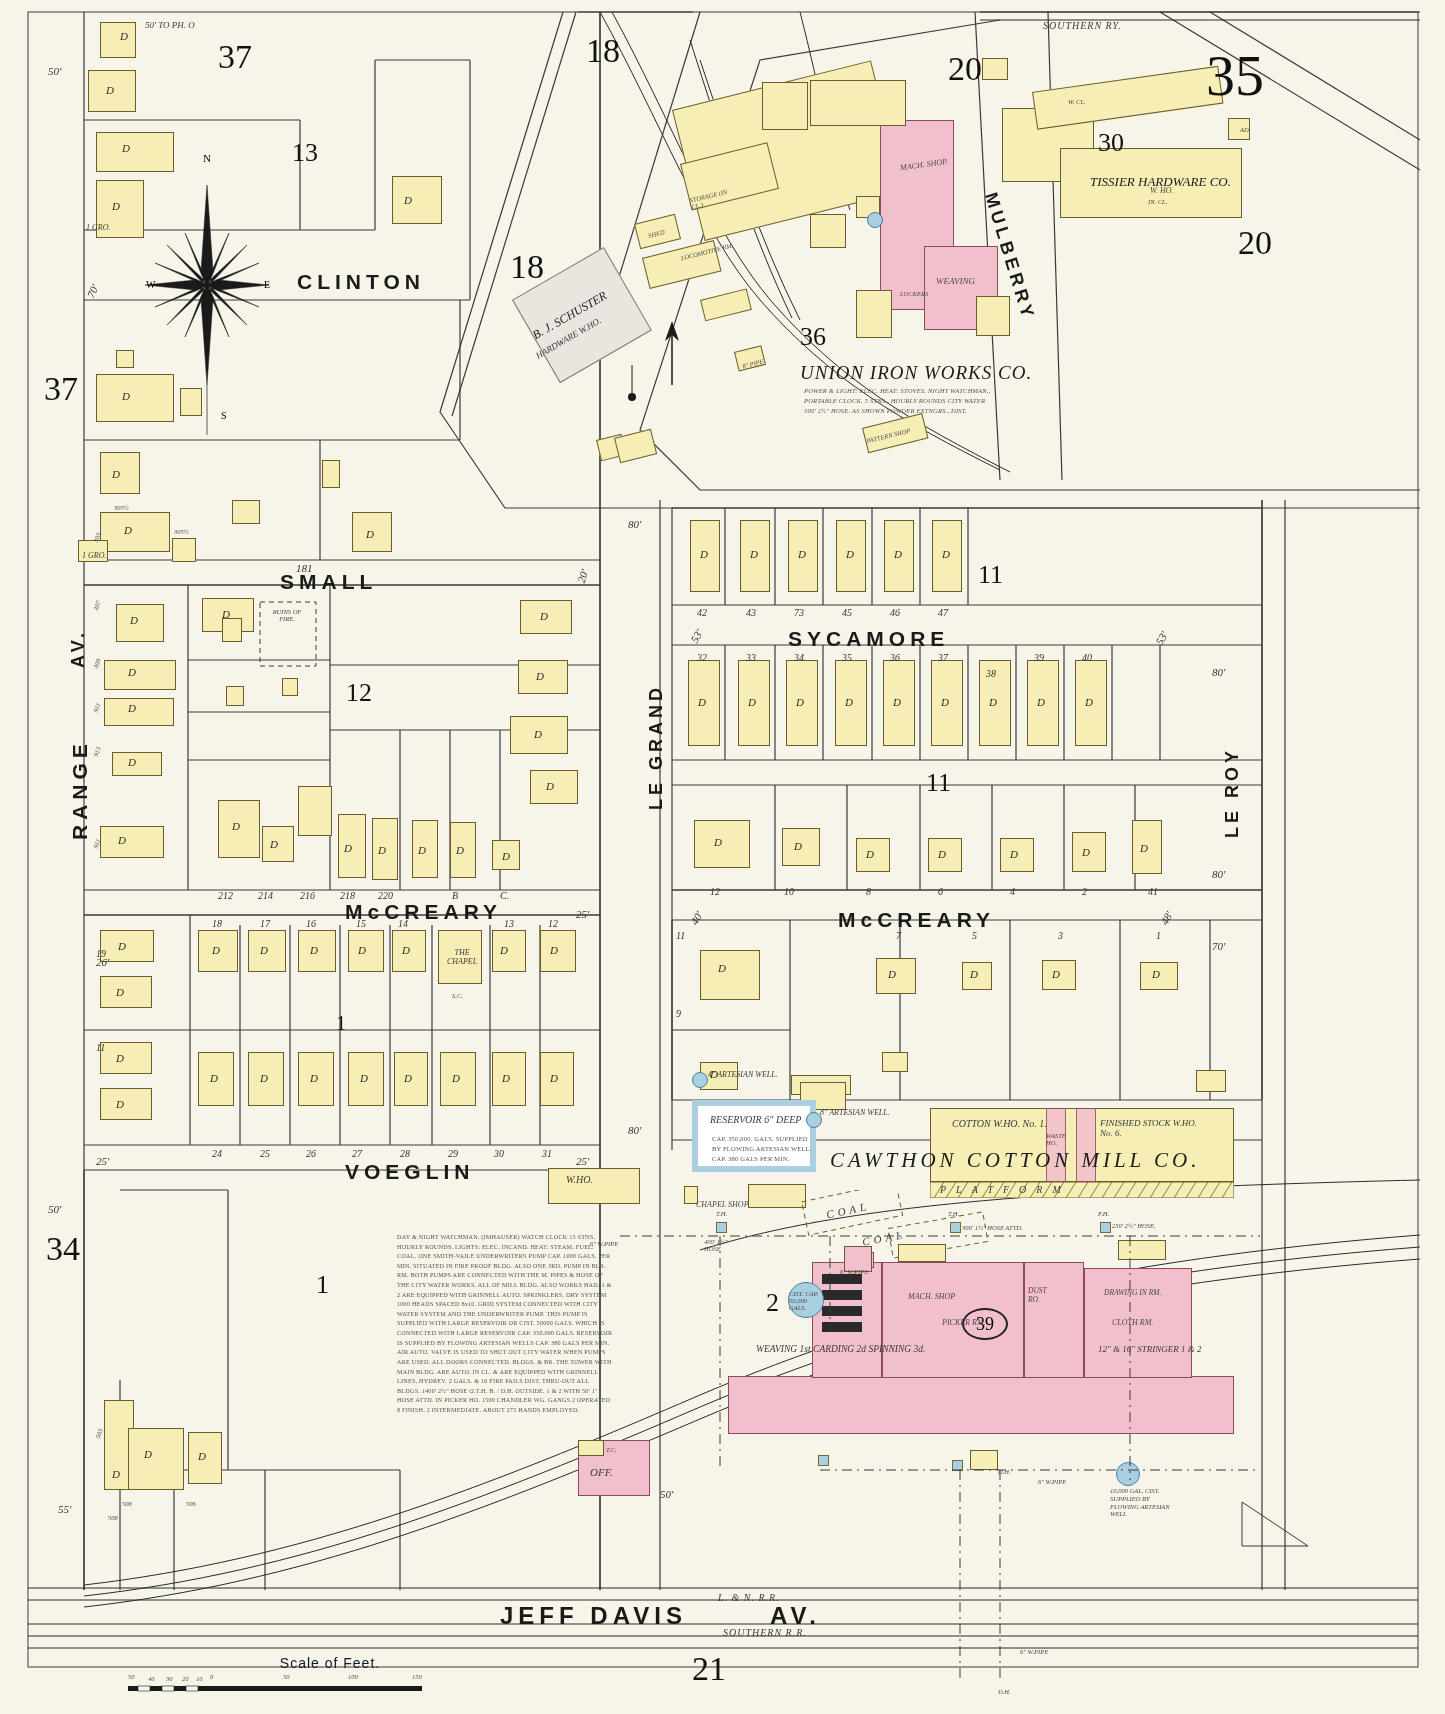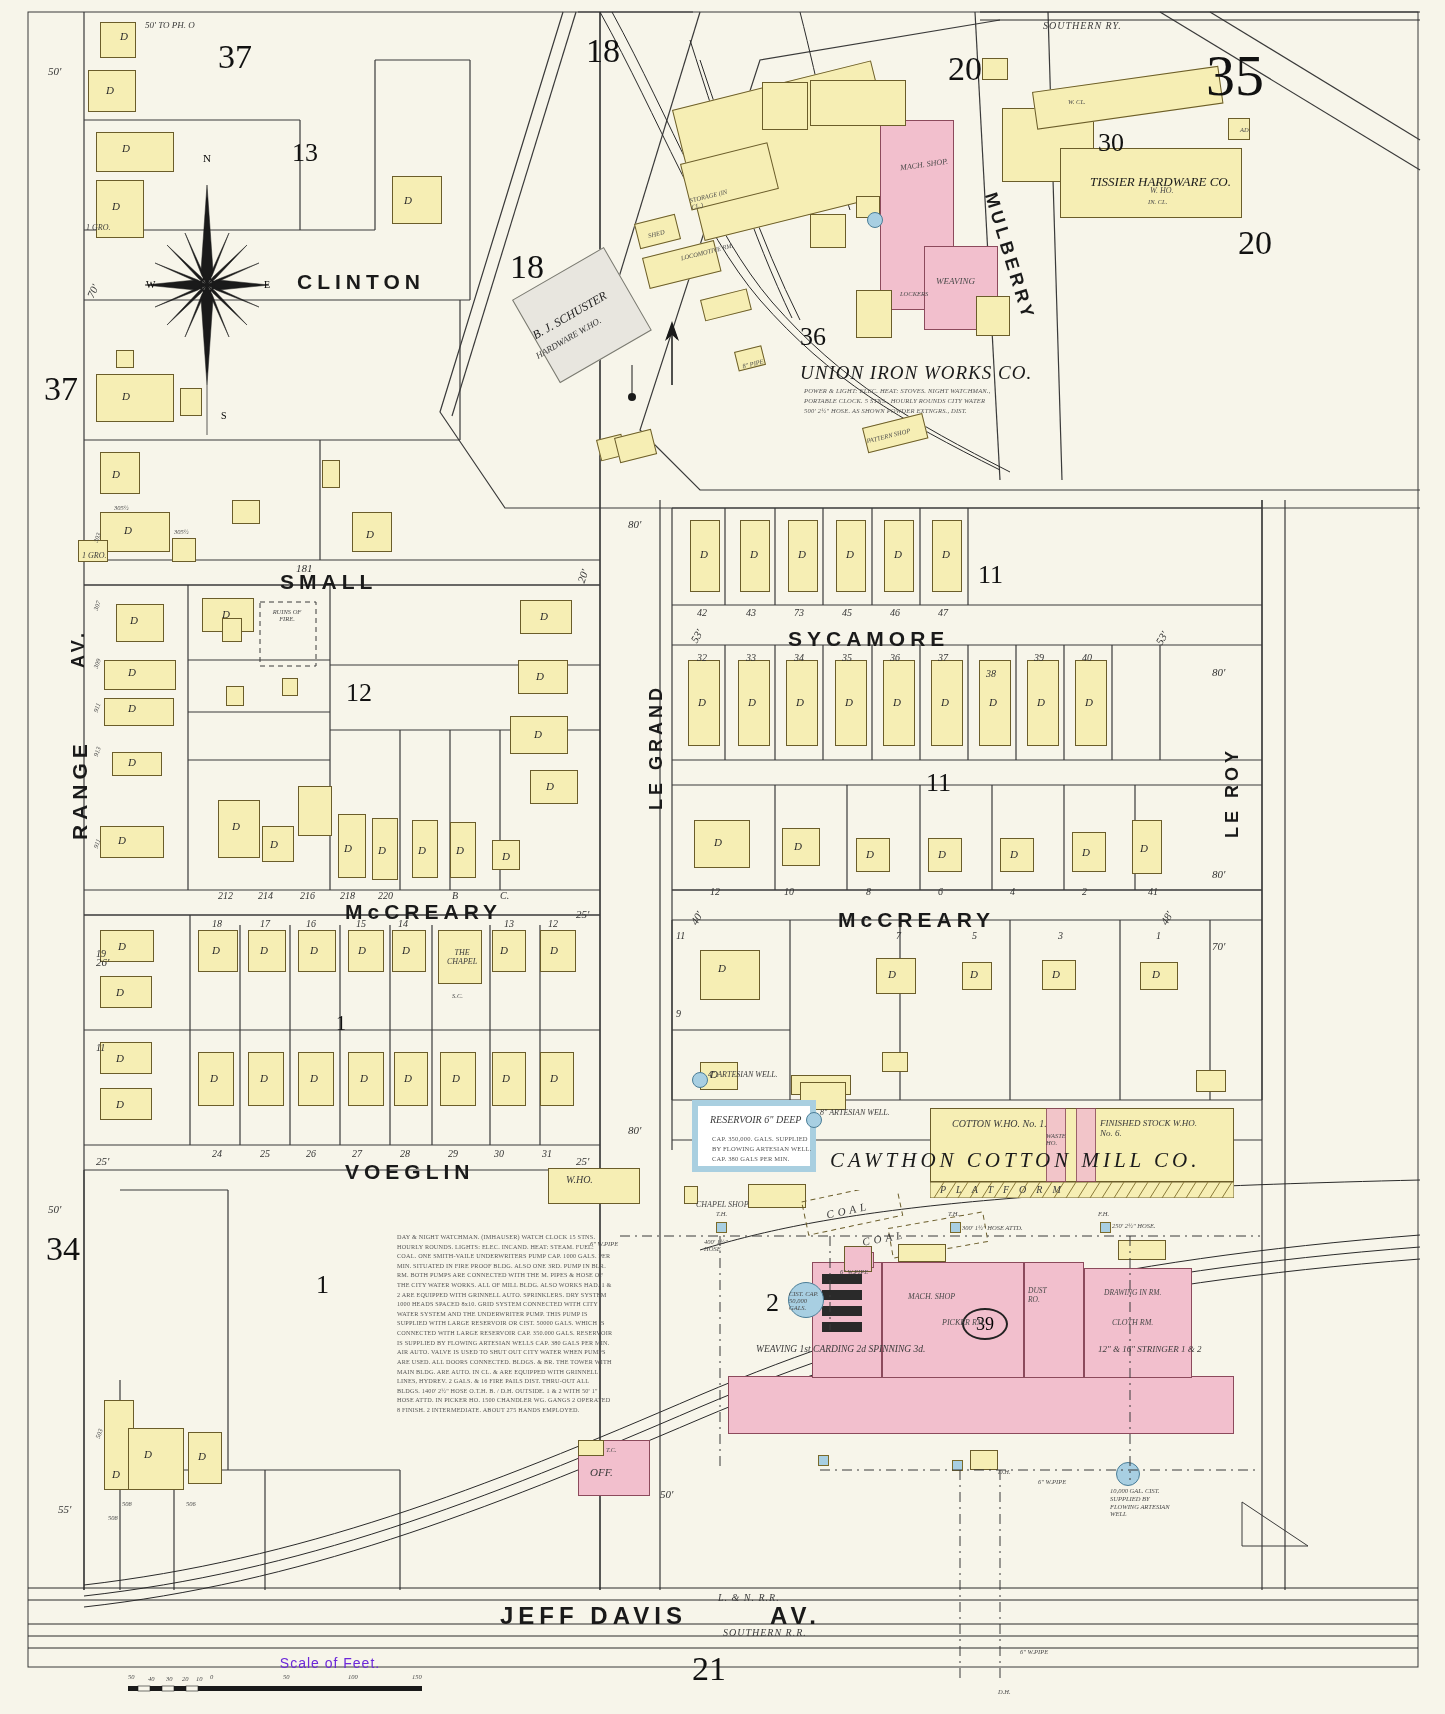--- a/index.html
+++ b/index.html
@@ -28,21 +28,21 @@
   .dim{position:absolute;font-family:"Liberation Serif",serif;font-style:italic;font-size:11px;color:#333;}
   .dlabel{position:absolute;font-family:"Liberation Serif",serif;font-style:italic;font-size:11px;color:#2b2b2b;}
   .biglabel{position:absolute;font-family:"Liberation Serif",serif;font-size:17px;color:#1b1b1b;white-space:nowrap;letter-spacing:1px;}
   .midlabel{position:absolute;font-family:"Liberation Serif",serif;font-size:12px;color:#1b1b1b;white-space:nowrap;}
   .noteblk{position:absolute;font-family:"Liberation Serif",serif;font-size:6.2px;line-height:1.55;color:#555;width:215px;letter-spacing:.2px;}
   .stamp{position:absolute;border:4px solid #1d1d1d;border-radius:50%;text-align:center;background:#f7f5ea;}
   .stamp .d1{font-family:"Liberation Sans",sans-serif;font-size:14px;letter-spacing:1px;margin-top:8px;}
   .stamp .d2{font-family:"Liberation Sans",sans-serif;font-size:25px;font-weight:bold;letter-spacing:5px;}
   .stamp .d3{font-family:"Liberation Sans",sans-serif;font-size:11px;letter-spacing:2px;}
   .scalewrap{position:absolute;}
-  .scaletitle{font-family:"Liberation Sans",sans-serif;font-size:14px;letter-spacing:1px;color:#6d28d9;}
+  .scaletitle{font-family:"Liberation Sans",sans-serif;font-size:14px;letter-spacing:1px;color:#0f172a;}
   .well{position:absolute;border-radius:50%;background:#a8cfe2;border:1px solid #4c7e97;}
   .hyd{position:absolute;width:9px;height:9px;background:#a8cfe2;border:1.5px solid #7a6a2a;}
   svg{display:block;}
 </style>
 </head>
 <body>
 
 <div id="sheet">
   <div class="paper"></div>
 

